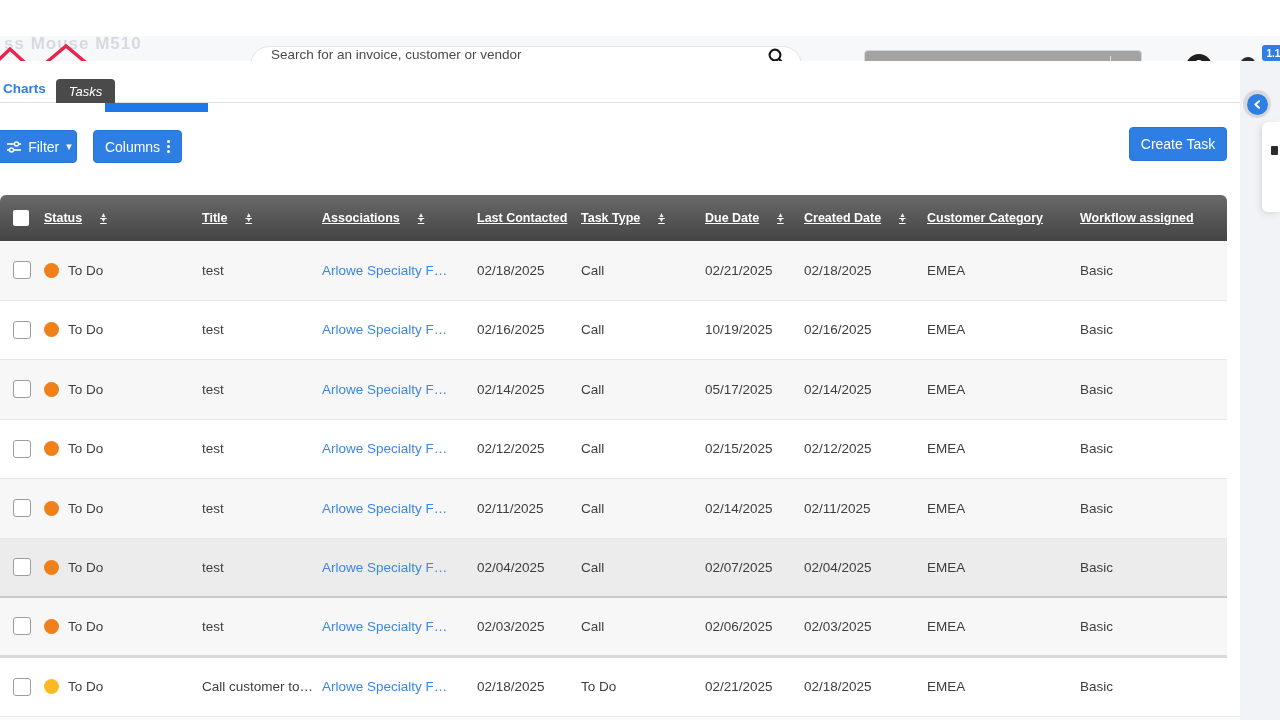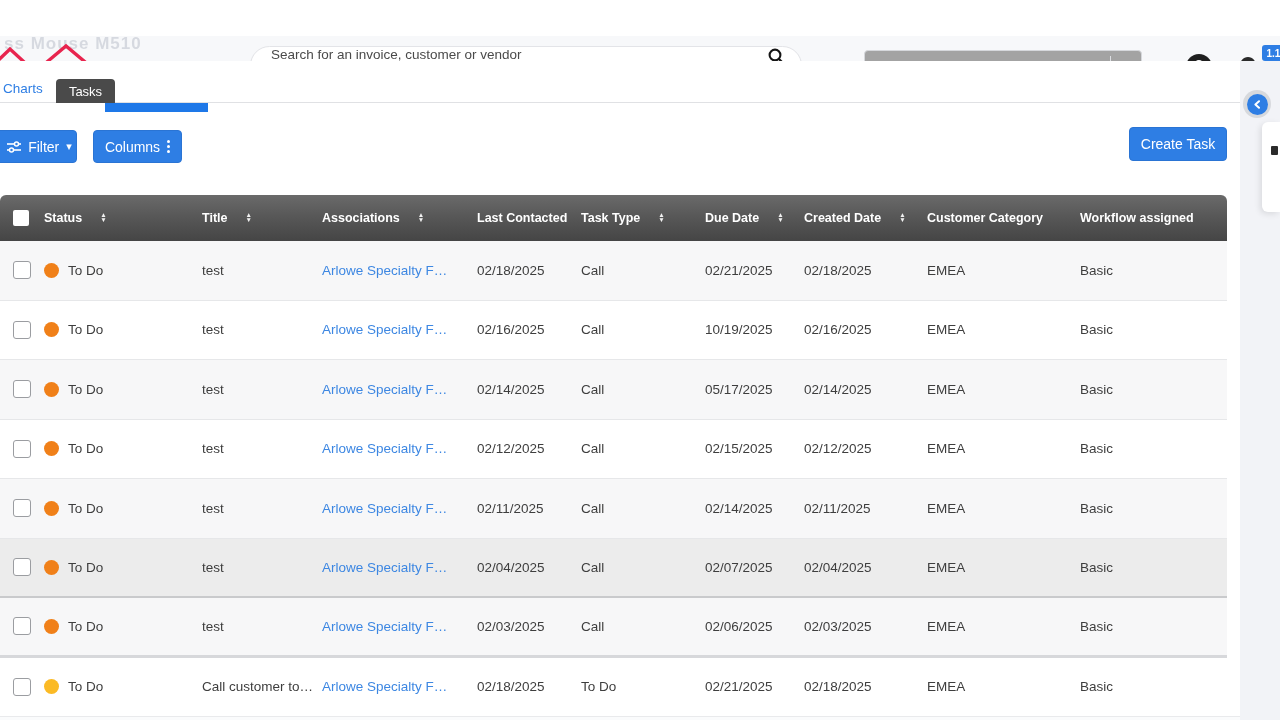--- a/index.html
+++ b/index.html
@@ -31,46 +31,46 @@
     background:#1f1f1f; color:#fff; font-size:16px; font-weight:700;
     display:flex; align-items:center; justify-content:center; }
   .bell-wrap { position:absolute; left:1234px; top:18px; width:30px; height:30px; }
   .badge { position:absolute; left:1262px; top:9px; min-width:30px; height:16px; padding:0 4px;
     background:#2e7ee4; border-radius:3px; color:#fff; font-size:10px; font-weight:700;
     display:flex; align-items:center; justify-content:center; }
 
   
   .tabsbar { position:absolute; left:0; top:61px; width:1240px; height:42px; background:#fff;
     border-bottom:1px solid #e0e1e4; }
-  .tab-charts { position:absolute; left:3px; top:20px; font-size:13.5px; font-weight:400;
+  .tab-charts { position:absolute; left:3px; top:20px; font-size:13.5px; font-weight:700;
     color:#2e7ee4; cursor:pointer; }
   .tab-tasks { position:absolute; left:56px; top:18px; width:59px; height:24px;
     background:#4a4a4a; border-radius:4px 4px 0 0; color:#fff; font-size:13px; font-weight:400;
-    display:flex; align-items:center; justify-content:center; }
+    display:flex; align-items:center; justify-content:center;font-style:italic; }
   .tab-indicator { position:absolute; left:105px; top:103px; width:103px; height:9px;
     background:#1e78e8; }
 
   
   .btn-blue { background:#2e7ee4; border:1px solid #2a74d4; border-radius:4px; color:#fff;
     font-size:14px; font-weight:400; display:flex; align-items:center; justify-content:center;
     gap:7px; cursor:pointer; font-family:"Liberation Sans", sans-serif; }
   .filter-btn  { position:absolute; left:-14px; top:130px; width:91px; height:33px; padding-left:16px; }
   .columns-btn { position:absolute; left:93px;  top:130px; width:89px; height:33px; }
   .create-task-btn { position:absolute; left:1129px; top:127px; width:98px; height:34px; font-weight:400; }
   .dots-v { display:flex; flex-direction:column; gap:2px; }
   .dots-v i { width:3px; height:3px; border-radius:50%; background:#fff; }
 
   
   .task-table { position:absolute; left:0; top:195px; width:1227px; }
   .thead { height:46px; background:linear-gradient(180deg,#6a6a6a 0%,#585858 45%,#454545 100%);
     border-radius:6px 6px 0 0; color:#fff; }
   .thead, .tr { display:grid;
     grid-template-columns:44px 158px 120px 155px 104px 124px 99px 123px 153px 147px;
     align-items:center; }
-  .th { font-size:12.5px; font-weight:700; display:flex; align-items:center; gap:18px; }
+  .th { font-size:12.5px; font-weight:700; display:flex; align-items:center; gap:18px;text-decoration:underline; }
   .sort-glyph { display:flex; flex-direction:column; font-size:6.5px; line-height:4.6px;
     color:#f2f2f2; cursor:pointer; }
   .cb-cell { padding-left:13px; }
   .hdr-checkbox { width:16px; height:16px; background:#fff; border-radius:2px; cursor:pointer; }
   .row-checkbox { width:18px; height:18px; background:#fff; border:1px solid #9b9da1;
     border-radius:3px; cursor:pointer; }
   .tr { height:59.5px; border-bottom:1px solid #e6e7e9; background:#fff; font-size:13.5px; color:#3e3e3e; }
   .tr.alt { background:#f7f7f8; }
   .tr.highlighted { background:#ececec; border-bottom:2px solid #c9cacc; }
   .tr.thick-border { border-bottom:3px solid #d7d8db; }

